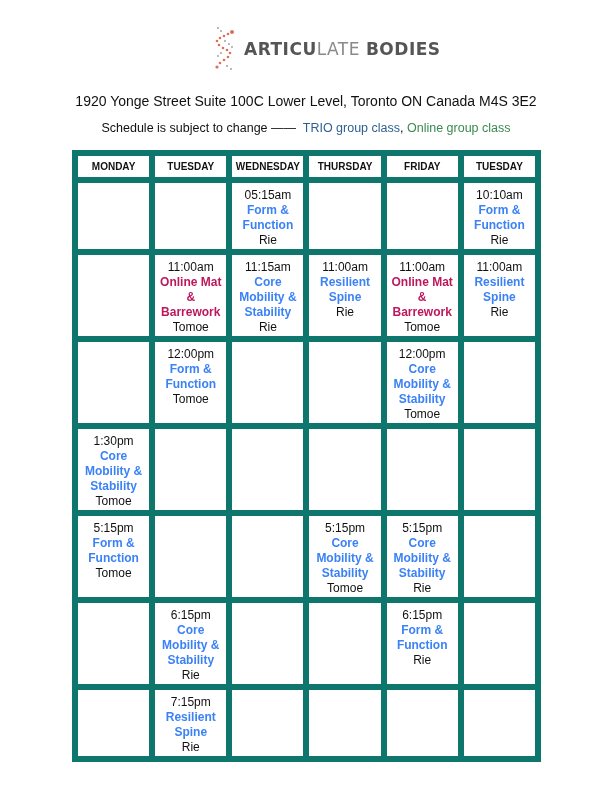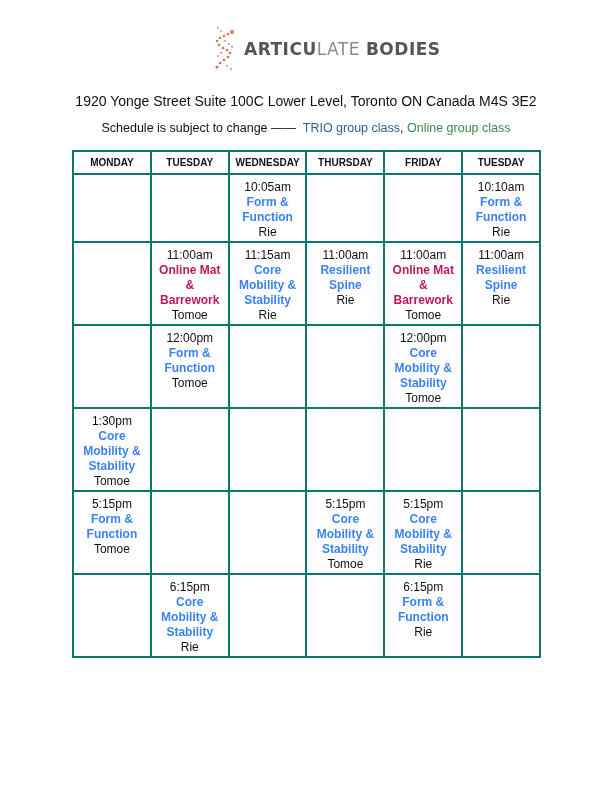--- a/index.html
+++ b/index.html
@@ -6,21 +6,21 @@
     body { width: 612px; height: 792px; position: relative; font-family: "Liberation Sans", sans-serif; color: #111; overflow: hidden; }
     .logo { position: absolute; left: 212px; top: 24px; height: 50px; display: flex; align-items: center; }
     .logo svg { display: block; }
     .logo-text { font-family: "DejaVu Sans", sans-serif; font-size: 17px; letter-spacing: 0.5px; color: #555; margin-left: 6px; font-weight: bold; }
     .logo-text .light { font-weight: normal; color: #8a8a8a; text-align: center; }
     .address { position: absolute; left: 0; width: 612px; top: 93px; text-align: center; font-size: 14px; }
     .note { position: absolute; left: 0; width: 612px; top: 121px; text-align: center; font-size: 12.5px; }
     .note .trio { color: #2f5f8f; }
     .note .online { color: #3a8a4f; }
     table.schedule { position: absolute; left: 72px; top: 150px; width: 469px; border-collapse: collapse; table-layout: fixed; }
-    table.schedule th, table.schedule td { border: 2px solid #0f766e; text-align: center; vertical-align: top; padding: 0; }
+    table.schedule th, table.schedule td { border: 6px solid #0f766e; text-align: center; vertical-align: top; padding: 0; }
     table.schedule th { font-size: 10px; font-weight: bold; height: 21px; vertical-align: middle; }
     table.schedule td { font-size: 12px; line-height: 15px; padding-top: 5px; }
     .r1 td { height: 61px; }
     .r2 td { height: 76px; }
     .r3 td { height: 76px; }
     .r4 td { height: 76px; }
     .r5 td { height: 76px; }
     .r6 td { height: 76px; }
     .r7 td { height: 61px; }
     .cls { font-weight: bold; display: block; }
@@ -80,21 +80,21 @@
         <th>THURSDAY</th>
         <th>FRIDAY</th>
         <th>TUESDAY</th>
       </tr>
   </thead>
   <tbody id="schedule-body">
       <tr class="r1">
         <td></td>
         <td></td>
         <td>
-          <span class="time">10:05am</span>
+          <span class="time">05:15am</span>
           <span class="cls trio">Form &amp;</span>
           <span class="cls trio">Function</span>
           <span class="teacher">Rie</span>
         </td>
         <td></td>
         <td></td>
         <td>
           <span class="time">10:10am</span>
           <span class="cls trio">Form &amp;</span>
           <span class="cls trio">Function</span>
@@ -207,14 +207,27 @@
         <td></td>
         <td></td>
         <td>
           <span class="time">6:15pm</span>
           <span class="cls trio">Form &amp;</span>
           <span class="cls trio">Function</span>
           <span class="teacher">Rie</span>
         </td>
         <td></td>
       </tr>
+      <tr class="r7">
+        <td></td>
+        <td>
+          <span class="time">7:15pm</span>
+          <span class="cls trio">Resilient</span>
+          <span class="cls trio">Spine</span>
+          <span class="teacher">Rie</span>
+        </td>
+        <td></td>
+        <td></td>
+        <td></td>
+        <td></td>
+      </tr>
     </tbody>
 </table>
 
 </body></html>

